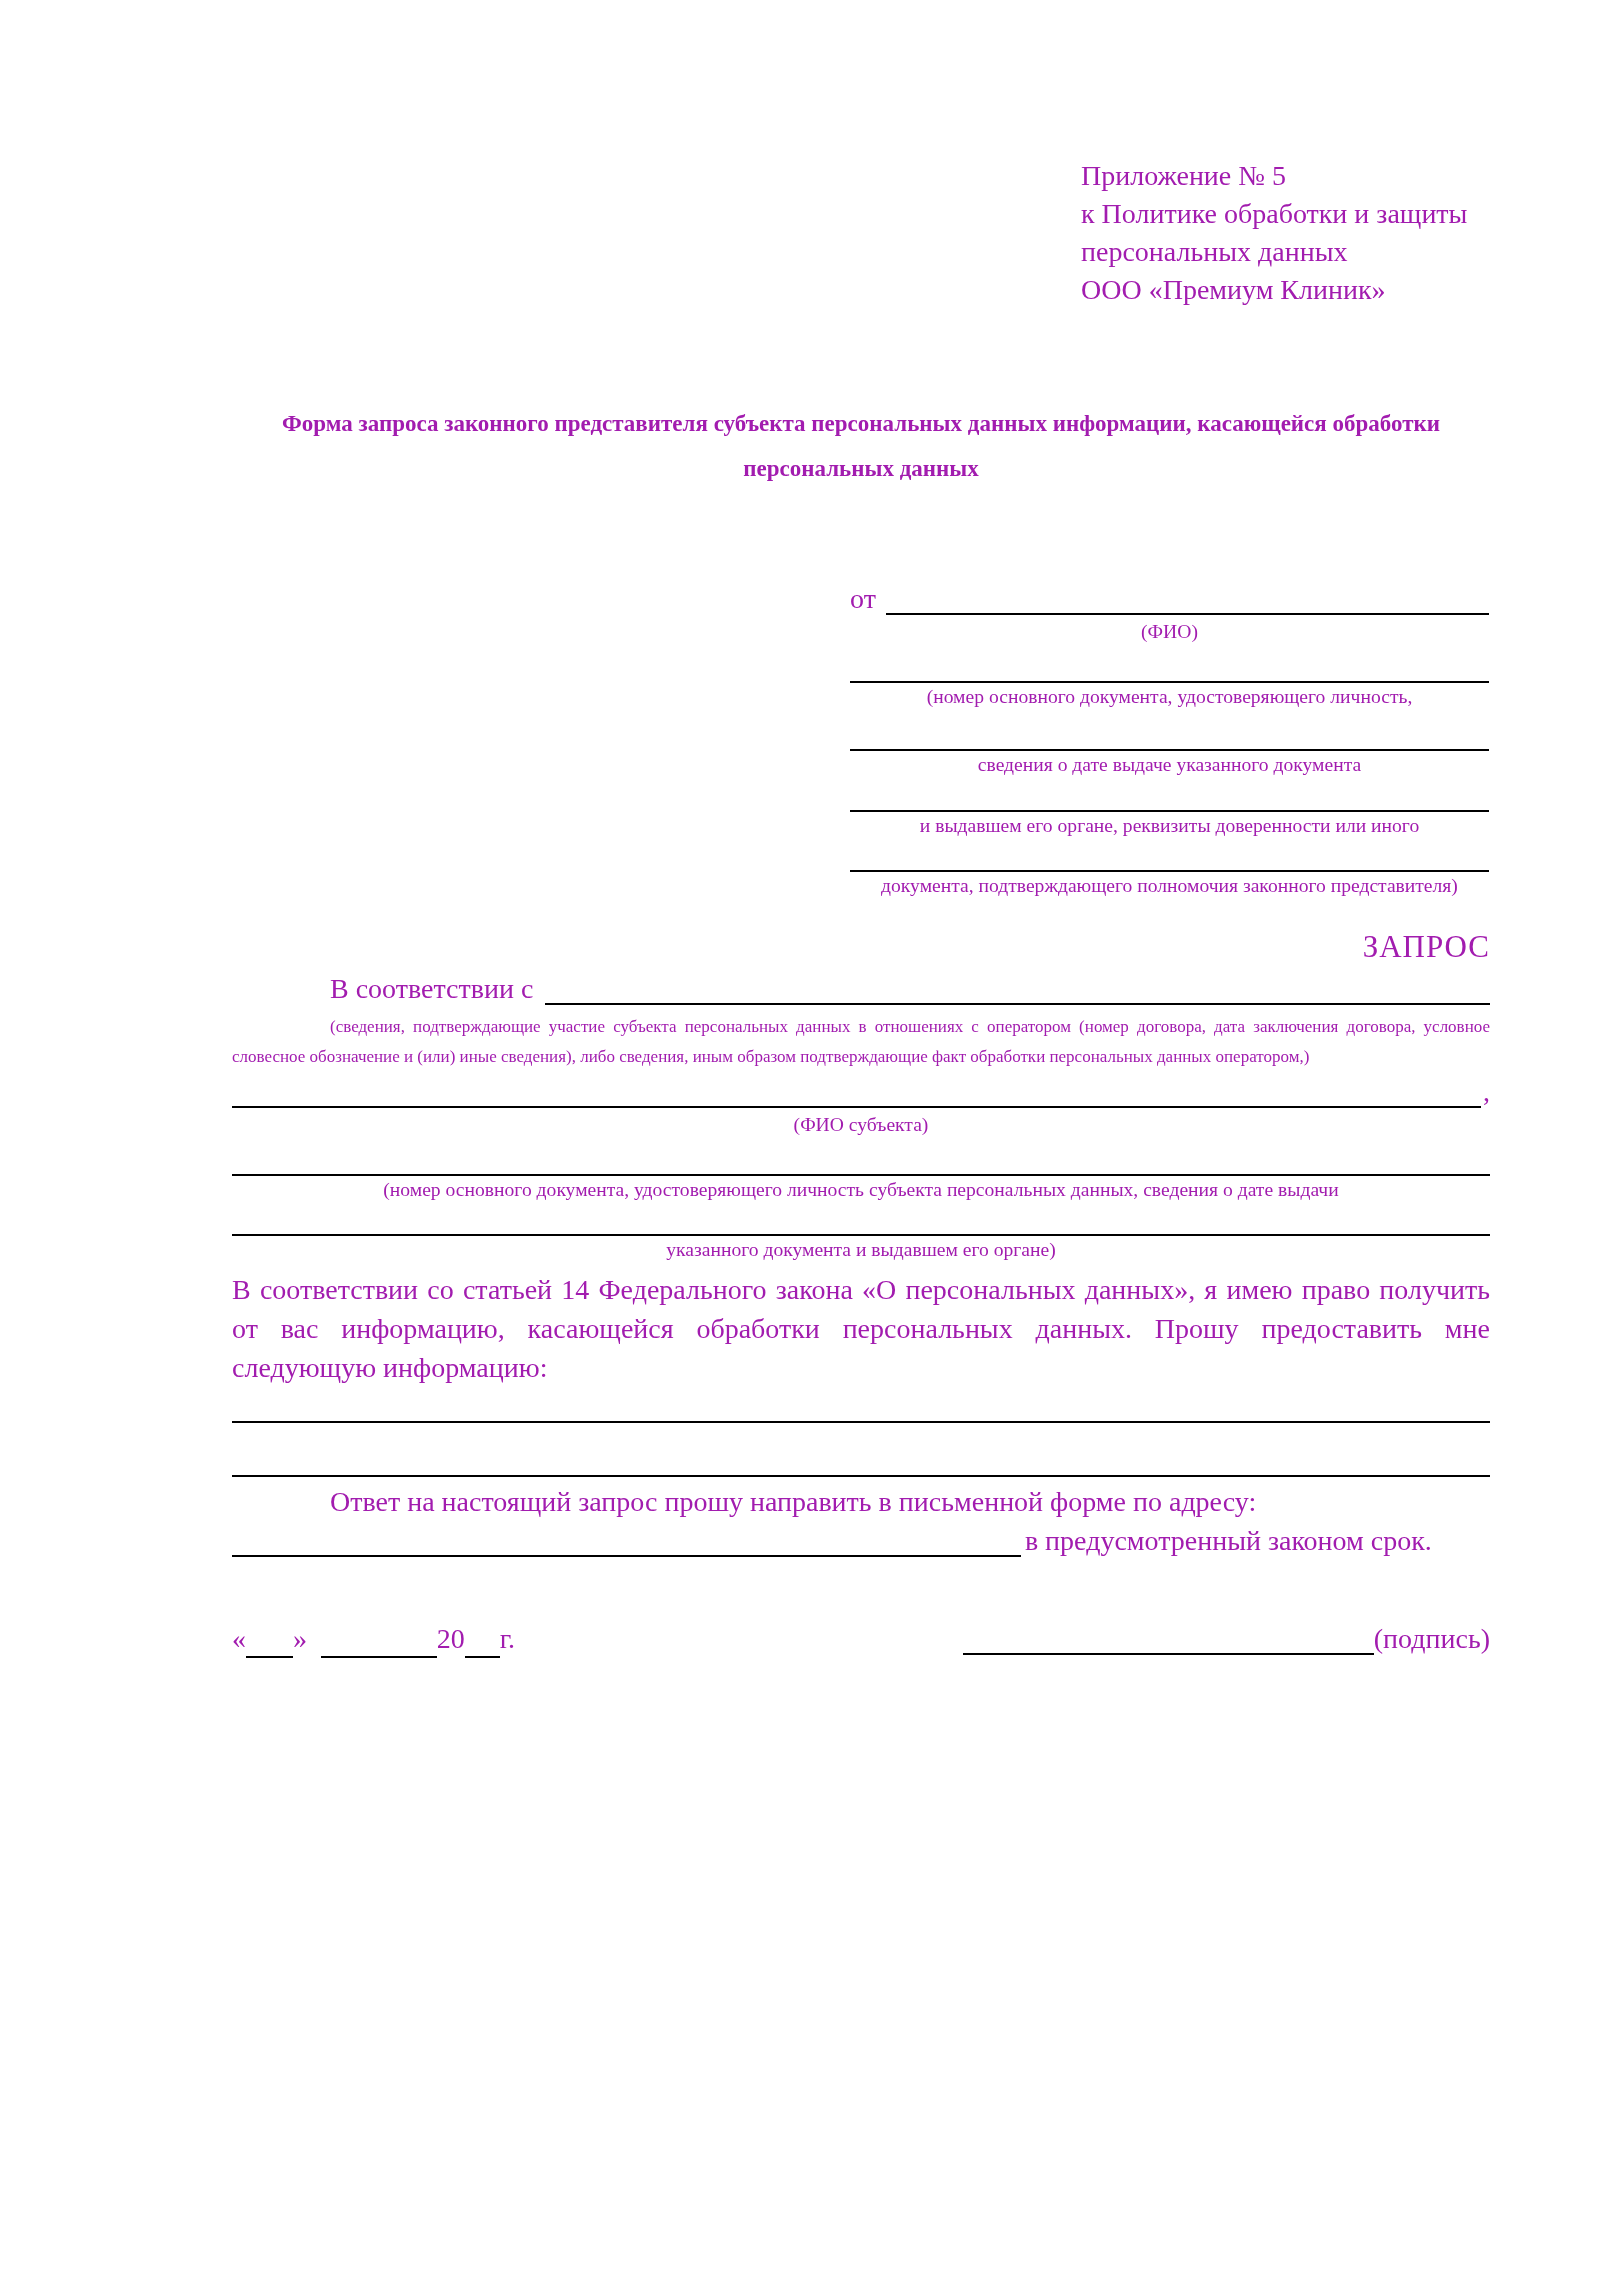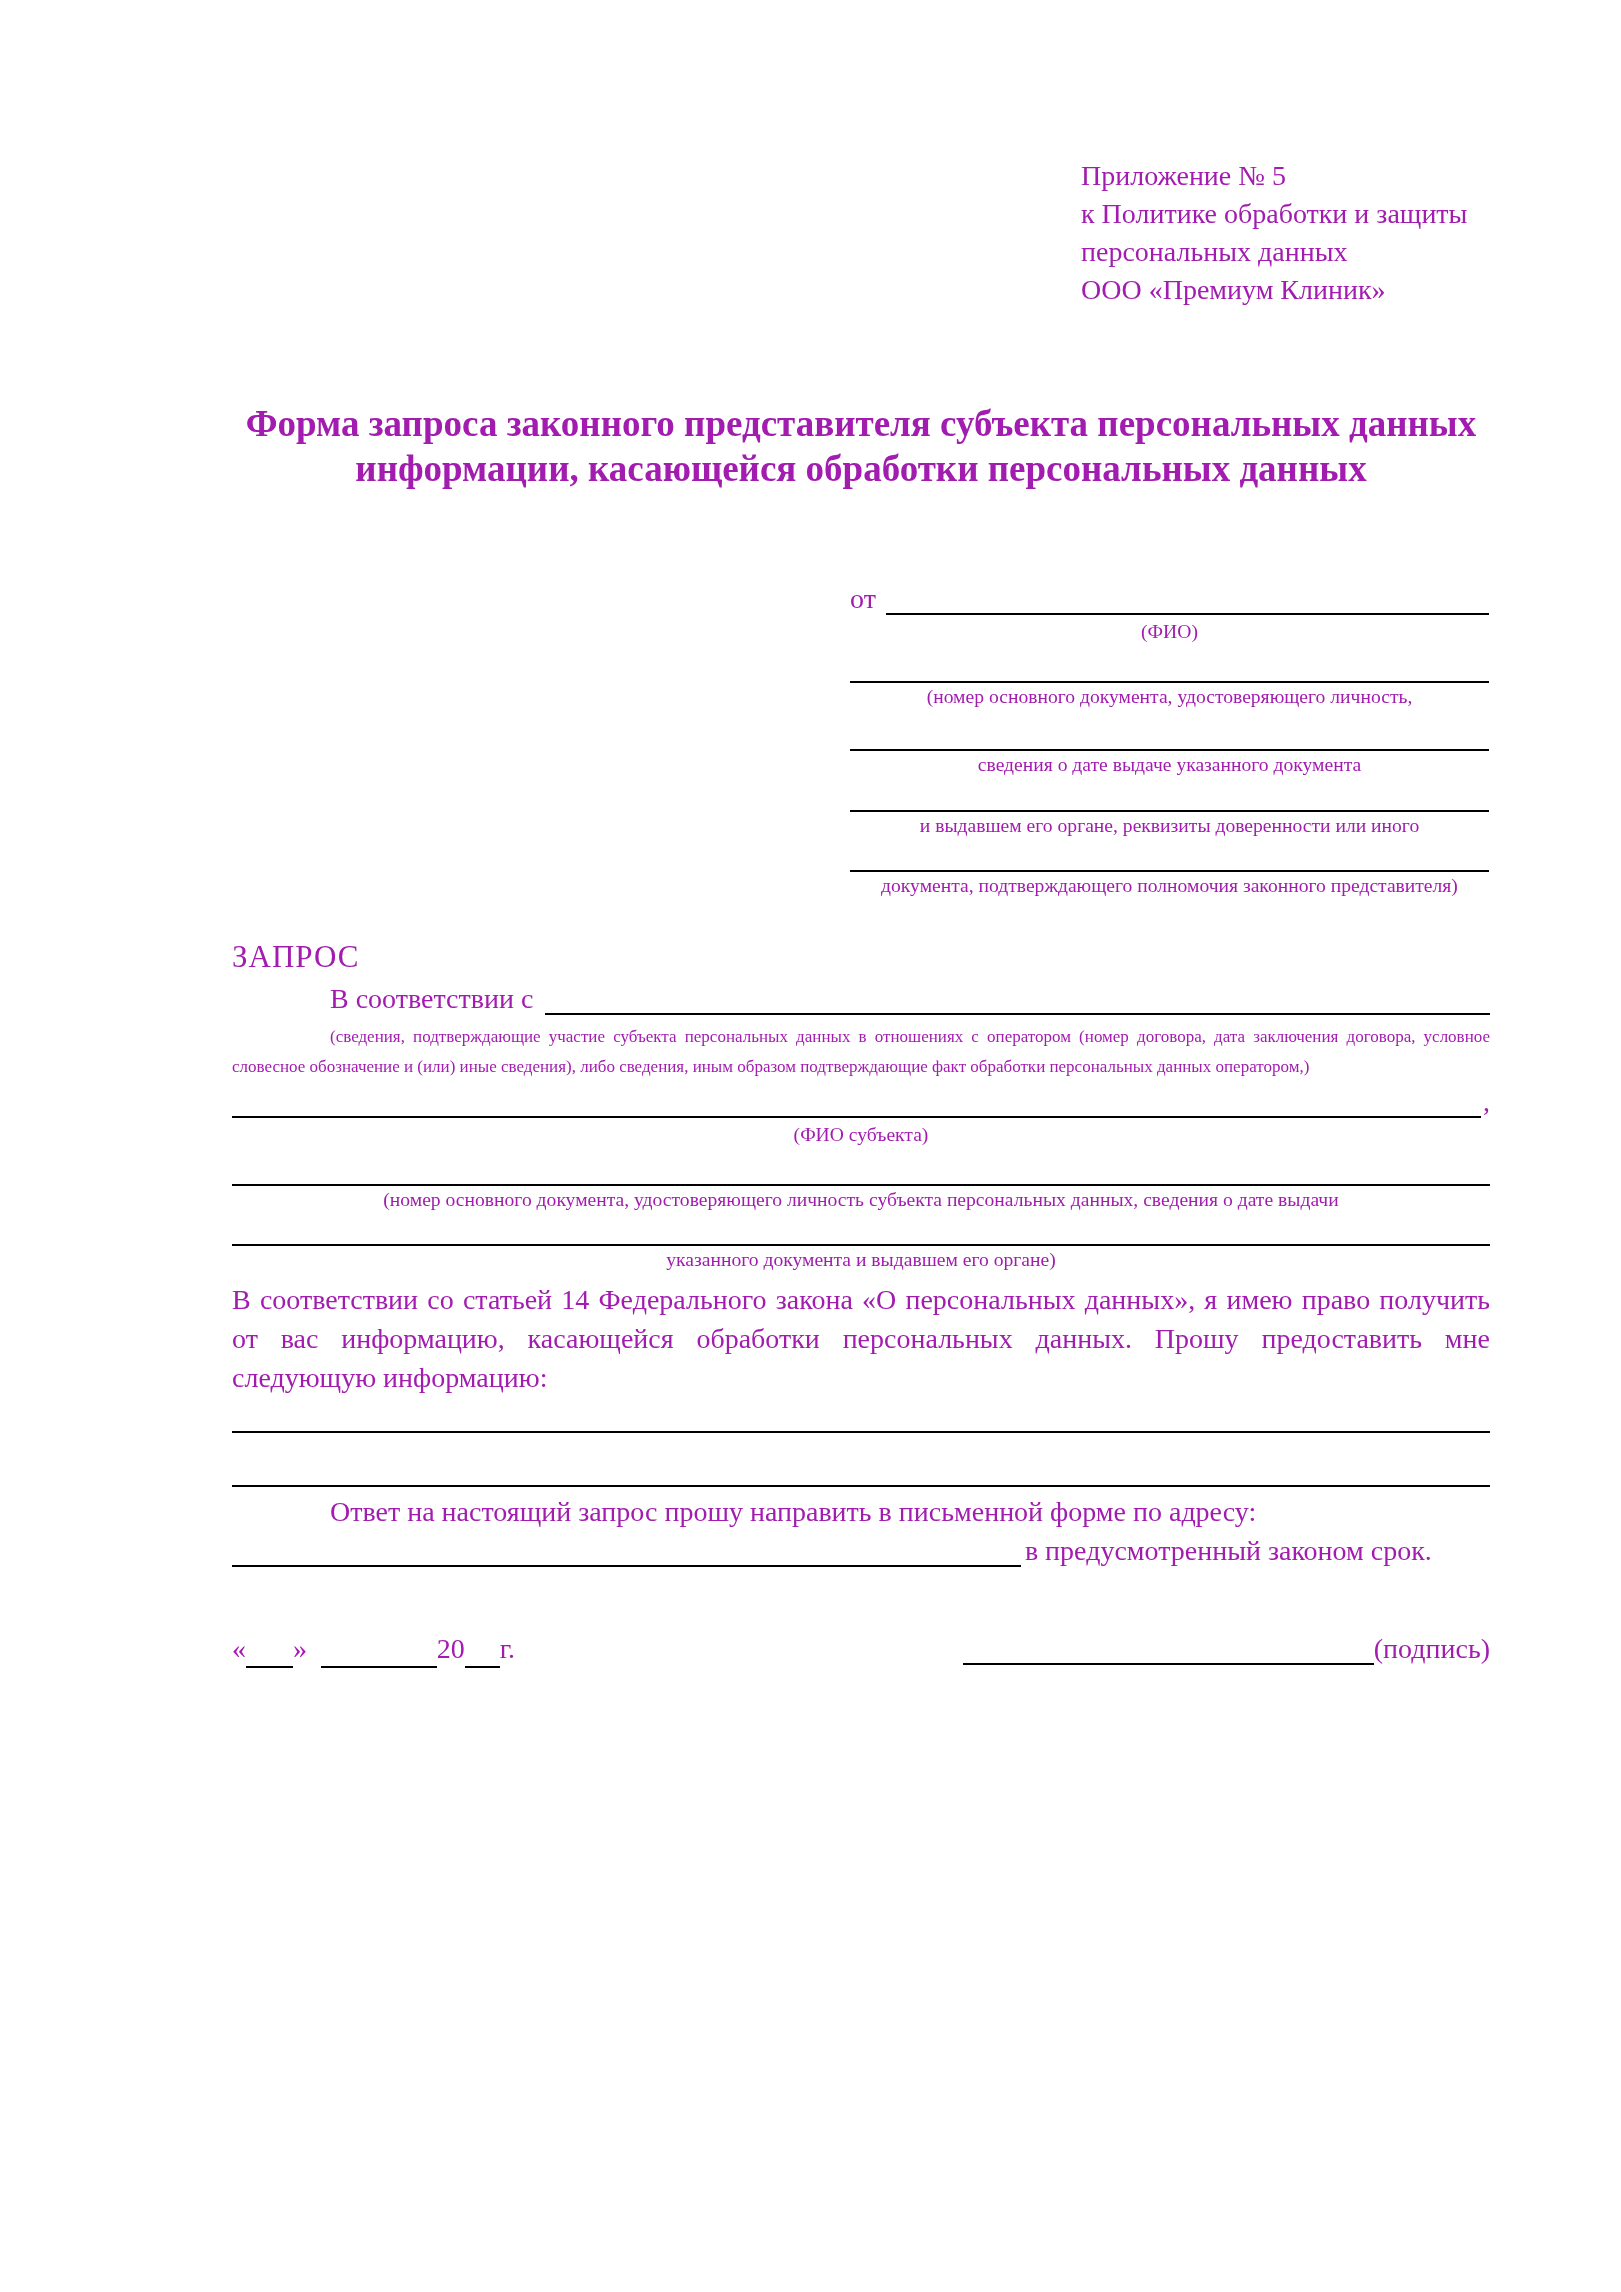--- a/index.html
+++ b/index.html
@@ -11,33 +11,33 @@
     background:#ffffff;
     color:#a21caf;
     font-family:"Liberation Serif","DejaVu Serif",serif;
     font-size:28px; line-height:39px;
     padding:0 131px 0 232px;
     overflow:hidden;
   }
   
   .annex { padding-top:157px; margin-left:849px; font-size:28px; line-height:38px; }
   
-  .title { margin-top:92px; text-align:center; font-weight:bold; font-size:37px; line-height:45px; }
+  .title { margin-top:92px; text-align:center; font-weight:bold; font-size:23px; line-height:45px; }
   
   .addr { margin-top:88px; margin-left:618px; width:639px; }
   .row { display:flex; align-items:center; }
   .line { border-bottom:2.9px solid #000; }
   .addr-from { margin-top:5.9px; }
   .addr-from .lbl { padding-right:9.8px; }
   .addr-from .line { flex:1; height:33px; }
   .fcap { font-size:19.6px; line-height:23.5px; text-align:center; margin-top:2px; }
   .blank { border-bottom:2.9px solid #000; }
   .b1 { height:39px; } .b2 { height:43px; } .b3 { height:35px; } .b4 { height:35px; }
   
-  .h-zapros { margin-top:39px; text-align:left; font-size:31px; letter-spacing:1px; }
+  .h-zapros { margin-top:29px; text-align:right; font-size:31px; letter-spacing:1px; }
   .accord { margin-top:3.9px; padding-left:98px; }
   .accord .lbl { padding-right:11.8px; white-space:nowrap; }
   .accord .line { flex:1; height:33px; }
   .smallcap { font-size:17px; line-height:30px; text-align:justify; text-indent:98px; margin-top:3.9px; }
   .para { text-align:justify; }
   .op-para { margin-top:2px; }
   .fio-row { margin-top:0; }
   .fio-row .line { flex:1; height:33px; }
   .fio-row .comma { padding-left:2px; }
   .fblank { margin-top:0; }

